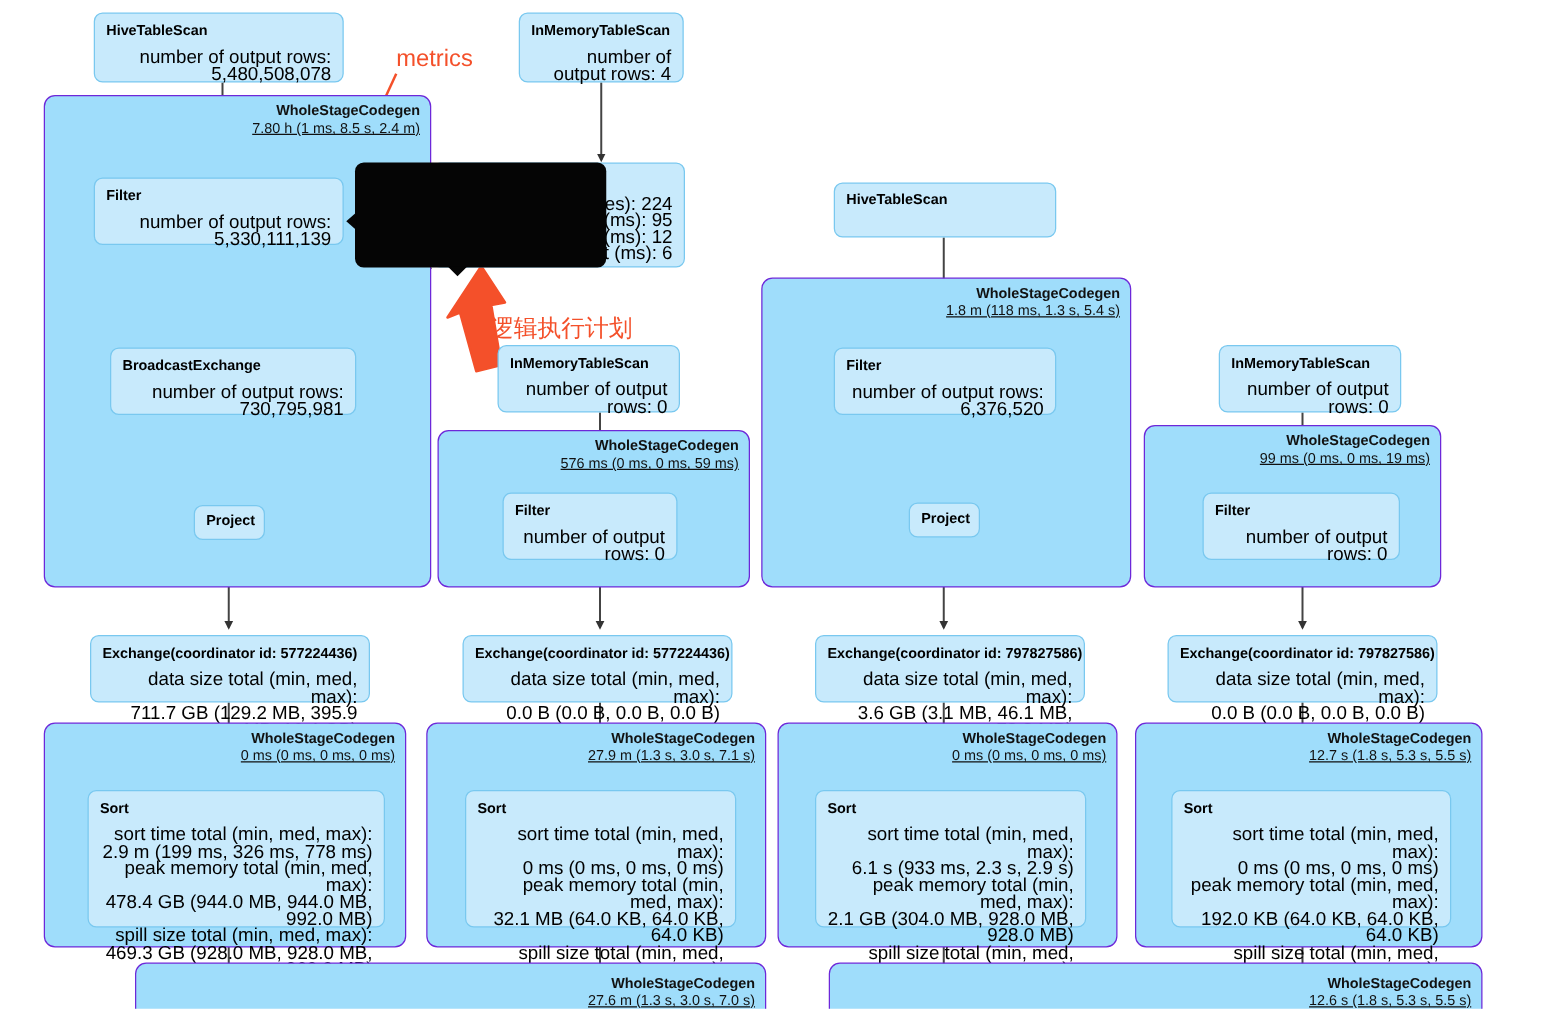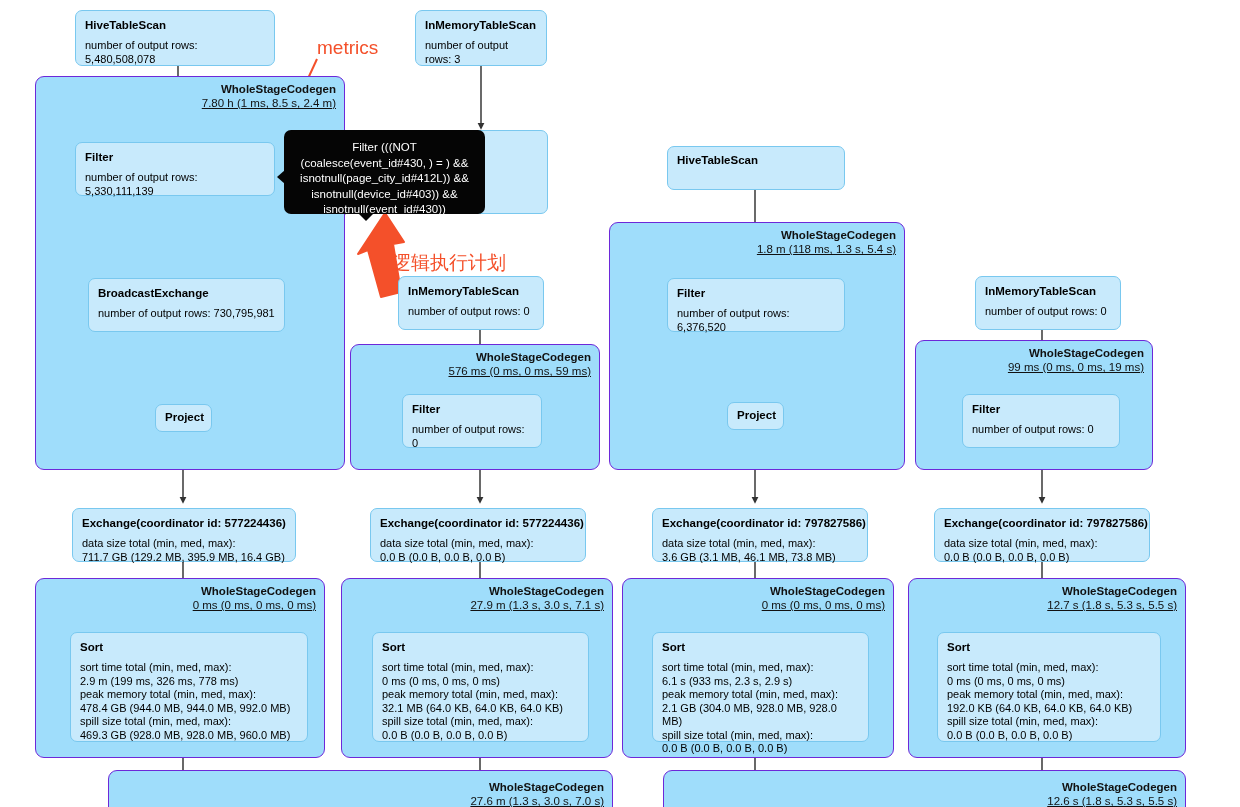--- a/index.html
+++ b/index.html
@@ -41,22 +41,22 @@
     border:1px solid #79c8ef;
     border-radius:7px;
     box-sizing:border-box;
     padding:7px 9px 8px 9px;
   }
   .node .title{
     font-size:11.5px;font-weight:bold;color:#000;
     line-height:14px;white-space:nowrap;
   }
   .node .metrics{
-    font-size:11px;color:#000;line-height:13.5px;
-    margin-top:7px;white-space:pre-line;
+    font-size:15px;color:#000;line-height:13.5px;
+    margin-top:7px;white-space:pre-line;text-align:right;
   }
   .node.compact{padding:5px 9px;text-align:right;}
   .node.compact .title{line-height:15px;}
 
   
   .tooltip{
     position:absolute;
     background:#050505;
     color:#ffffff;
     border-radius:7px;
@@ -192,21 +192,21 @@
     <div class="metrics">sort time total (min, med, max):
 2.9 m (199 ms, 326 ms, 778 ms)
 peak memory total (min, med, max):
 478.4 GB (944.0 MB, 944.0 MB, 992.0 MB)
 spill size total (min, med, max):
 469.3 GB (928.0 MB, 928.0 MB, 960.0 MB)</div>
   </div>
 
   <div class="node" style="left:403px;top:10px;width:132px;height:56px;">
     <div class="title">InMemoryTableScan</div>
-    <div class="metrics">number of output rows: 3</div>
+    <div class="metrics">number of output rows: 4</div>
   </div>
 
   <div class="node" style="left:333px;top:130px;width:203px;height:84px;">
     <div class="title">BroadcastExchange</div>
     <div class="metrics" style="margin-top:5px;line-height:13px;">data size (bytes): 224
 time to collect (ms): 95
 time to build (ms): 12
 time to broadcast (ms): 6</div>
   </div>
 
@@ -343,21 +343,20 @@
   <div class="cluster" style="left:651px;top:770px;width:523px;height:60px;">
     <div class="cluster-label" style="top:9px;">
       <span class="t">WholeStageCodegen</span>
       <span class="m">12.6 s (1.8 s, 5.3 s, 5.5 s)</span>
     </div>
   </div>
 
   <div class="tooltip" style="left:272px;top:130px;width:201px;height:84px;">
     <span class="caret"></span>
     <span class="caret-b"></span>
-    <span>Filter (((NOT (coalesce(event_id#430, ) = ) &amp;&amp; isnotnull(page_city_id#412L)) &amp;&amp; isnotnull(device_id#403)) &amp;&amp; isnotnull(event_id#430))</span>
   </div>
 
   <div class="anno en" style="left:305px;top:37px;">
     <span>metrics</span>
   </div>
 
   <div class="anno cn" style="left:380px;top:250px;">
     <span>逻辑执行计划</span>
   </div>
 

